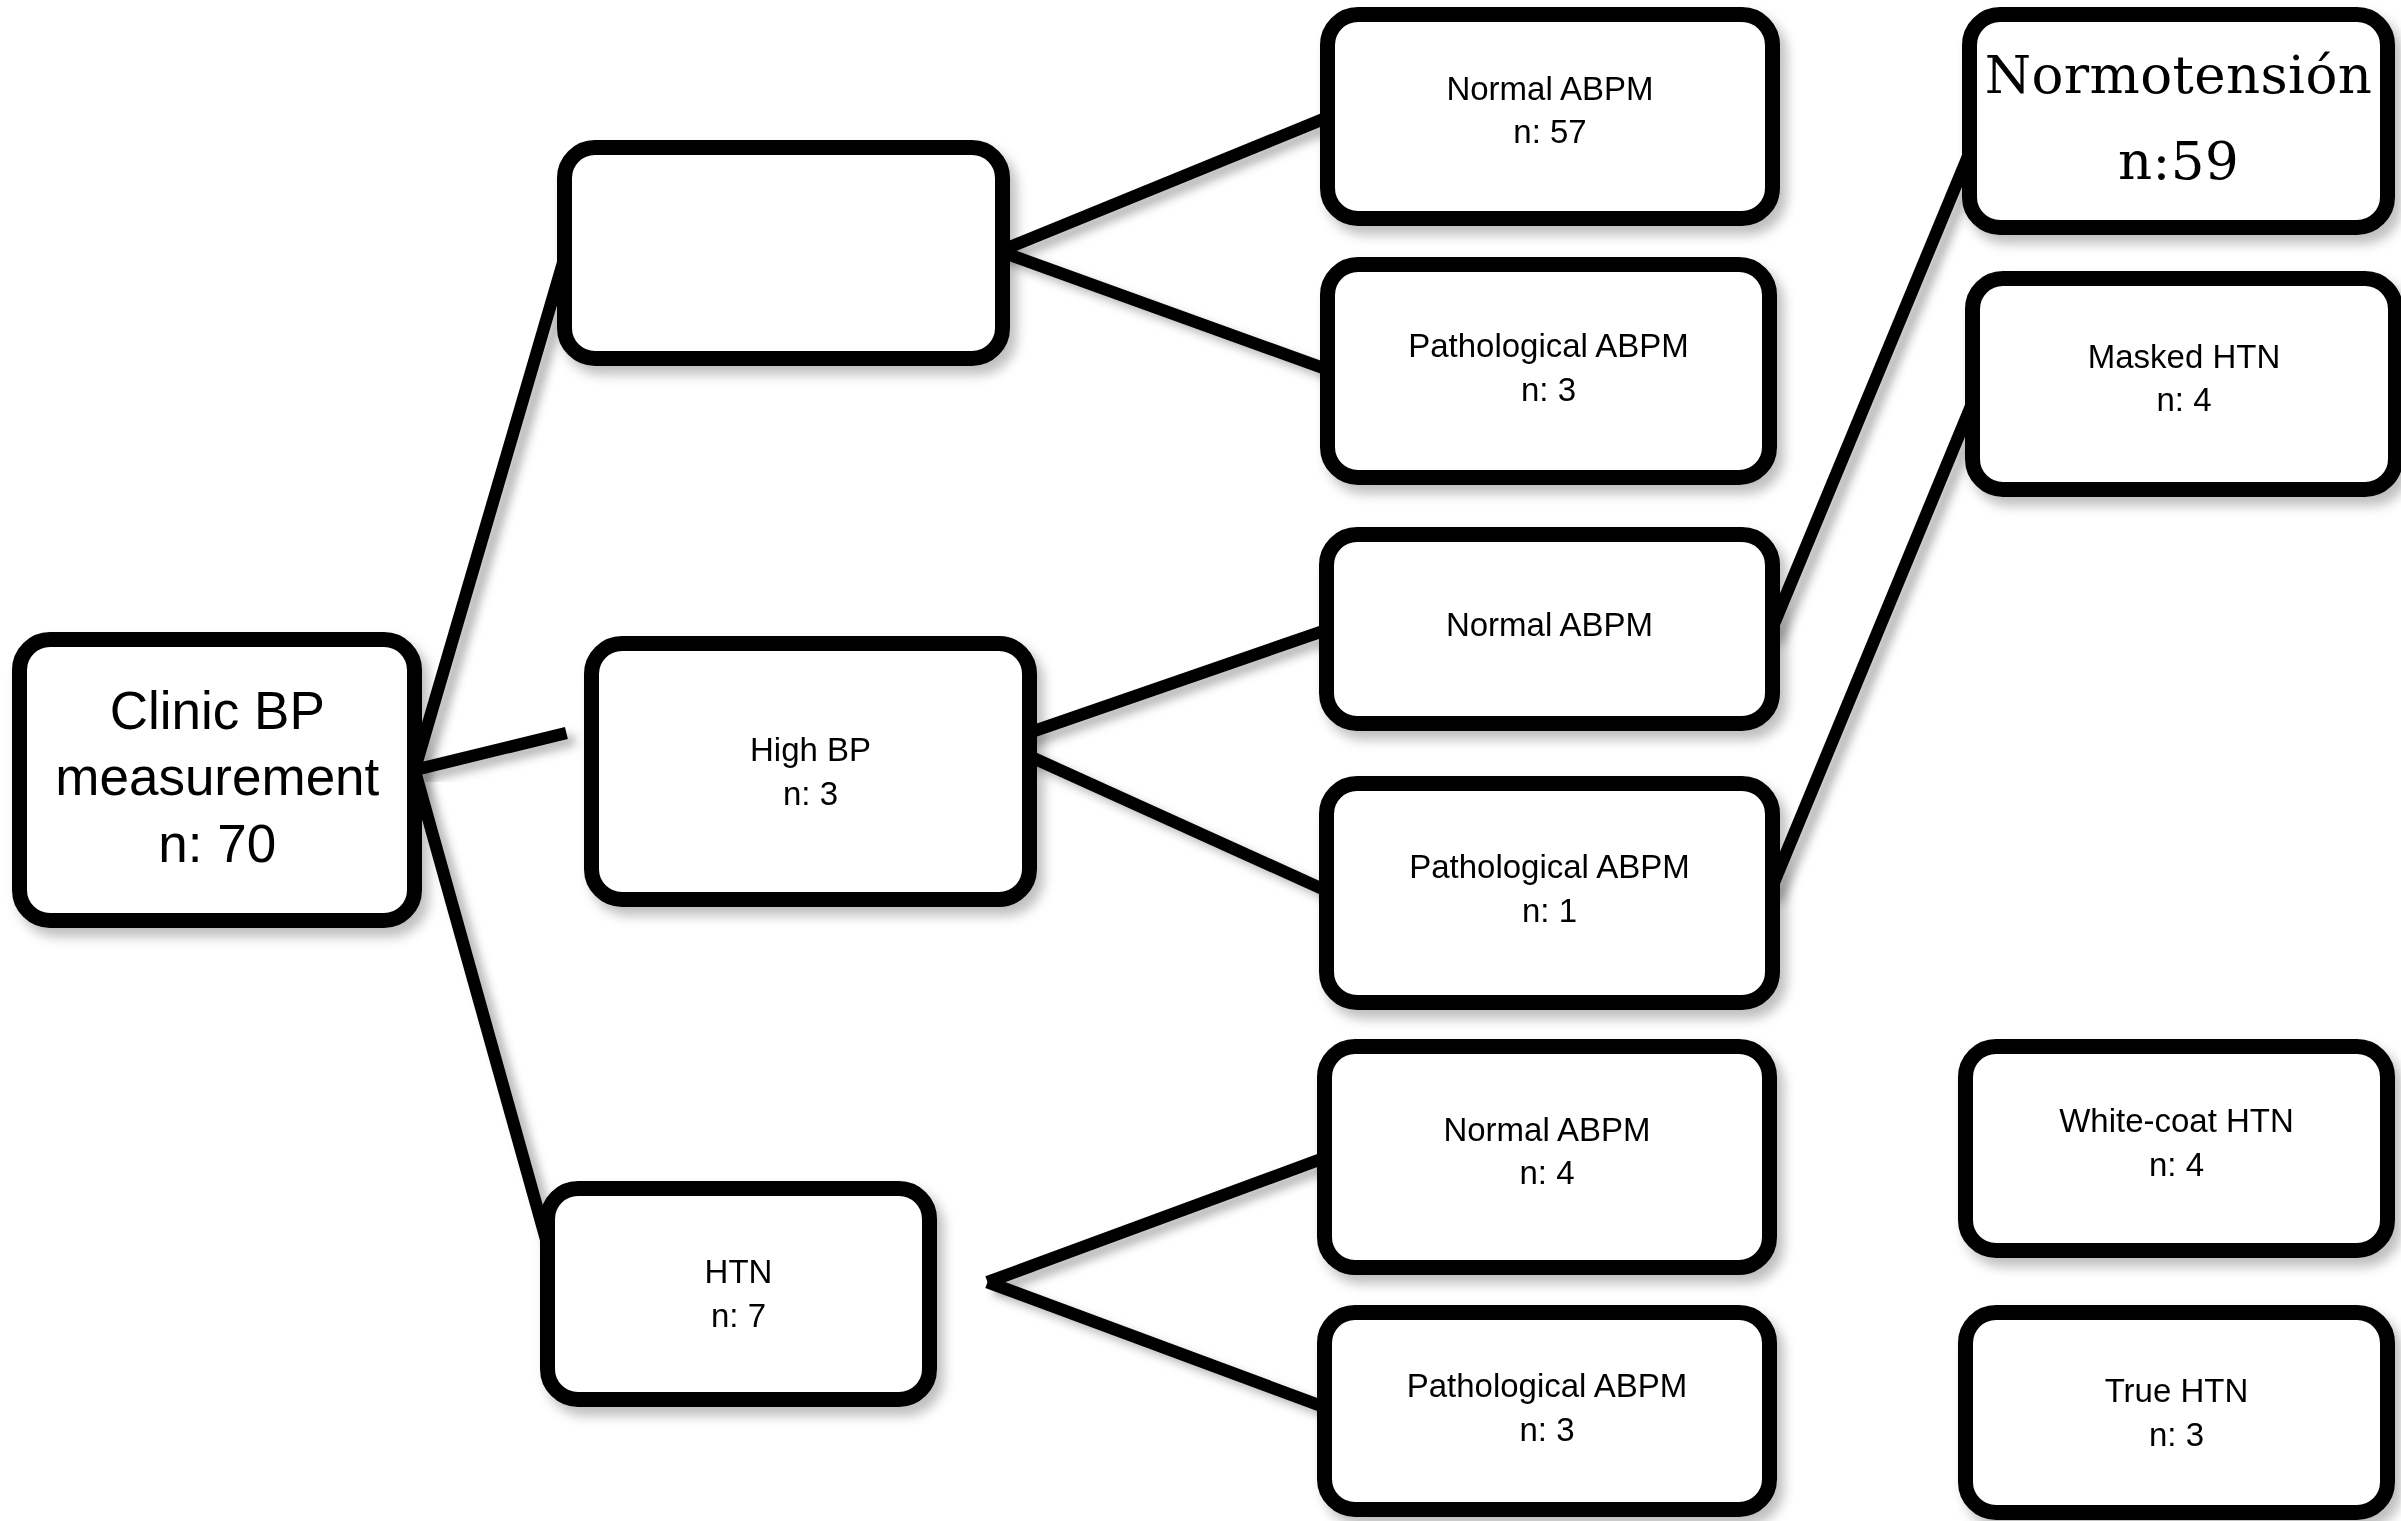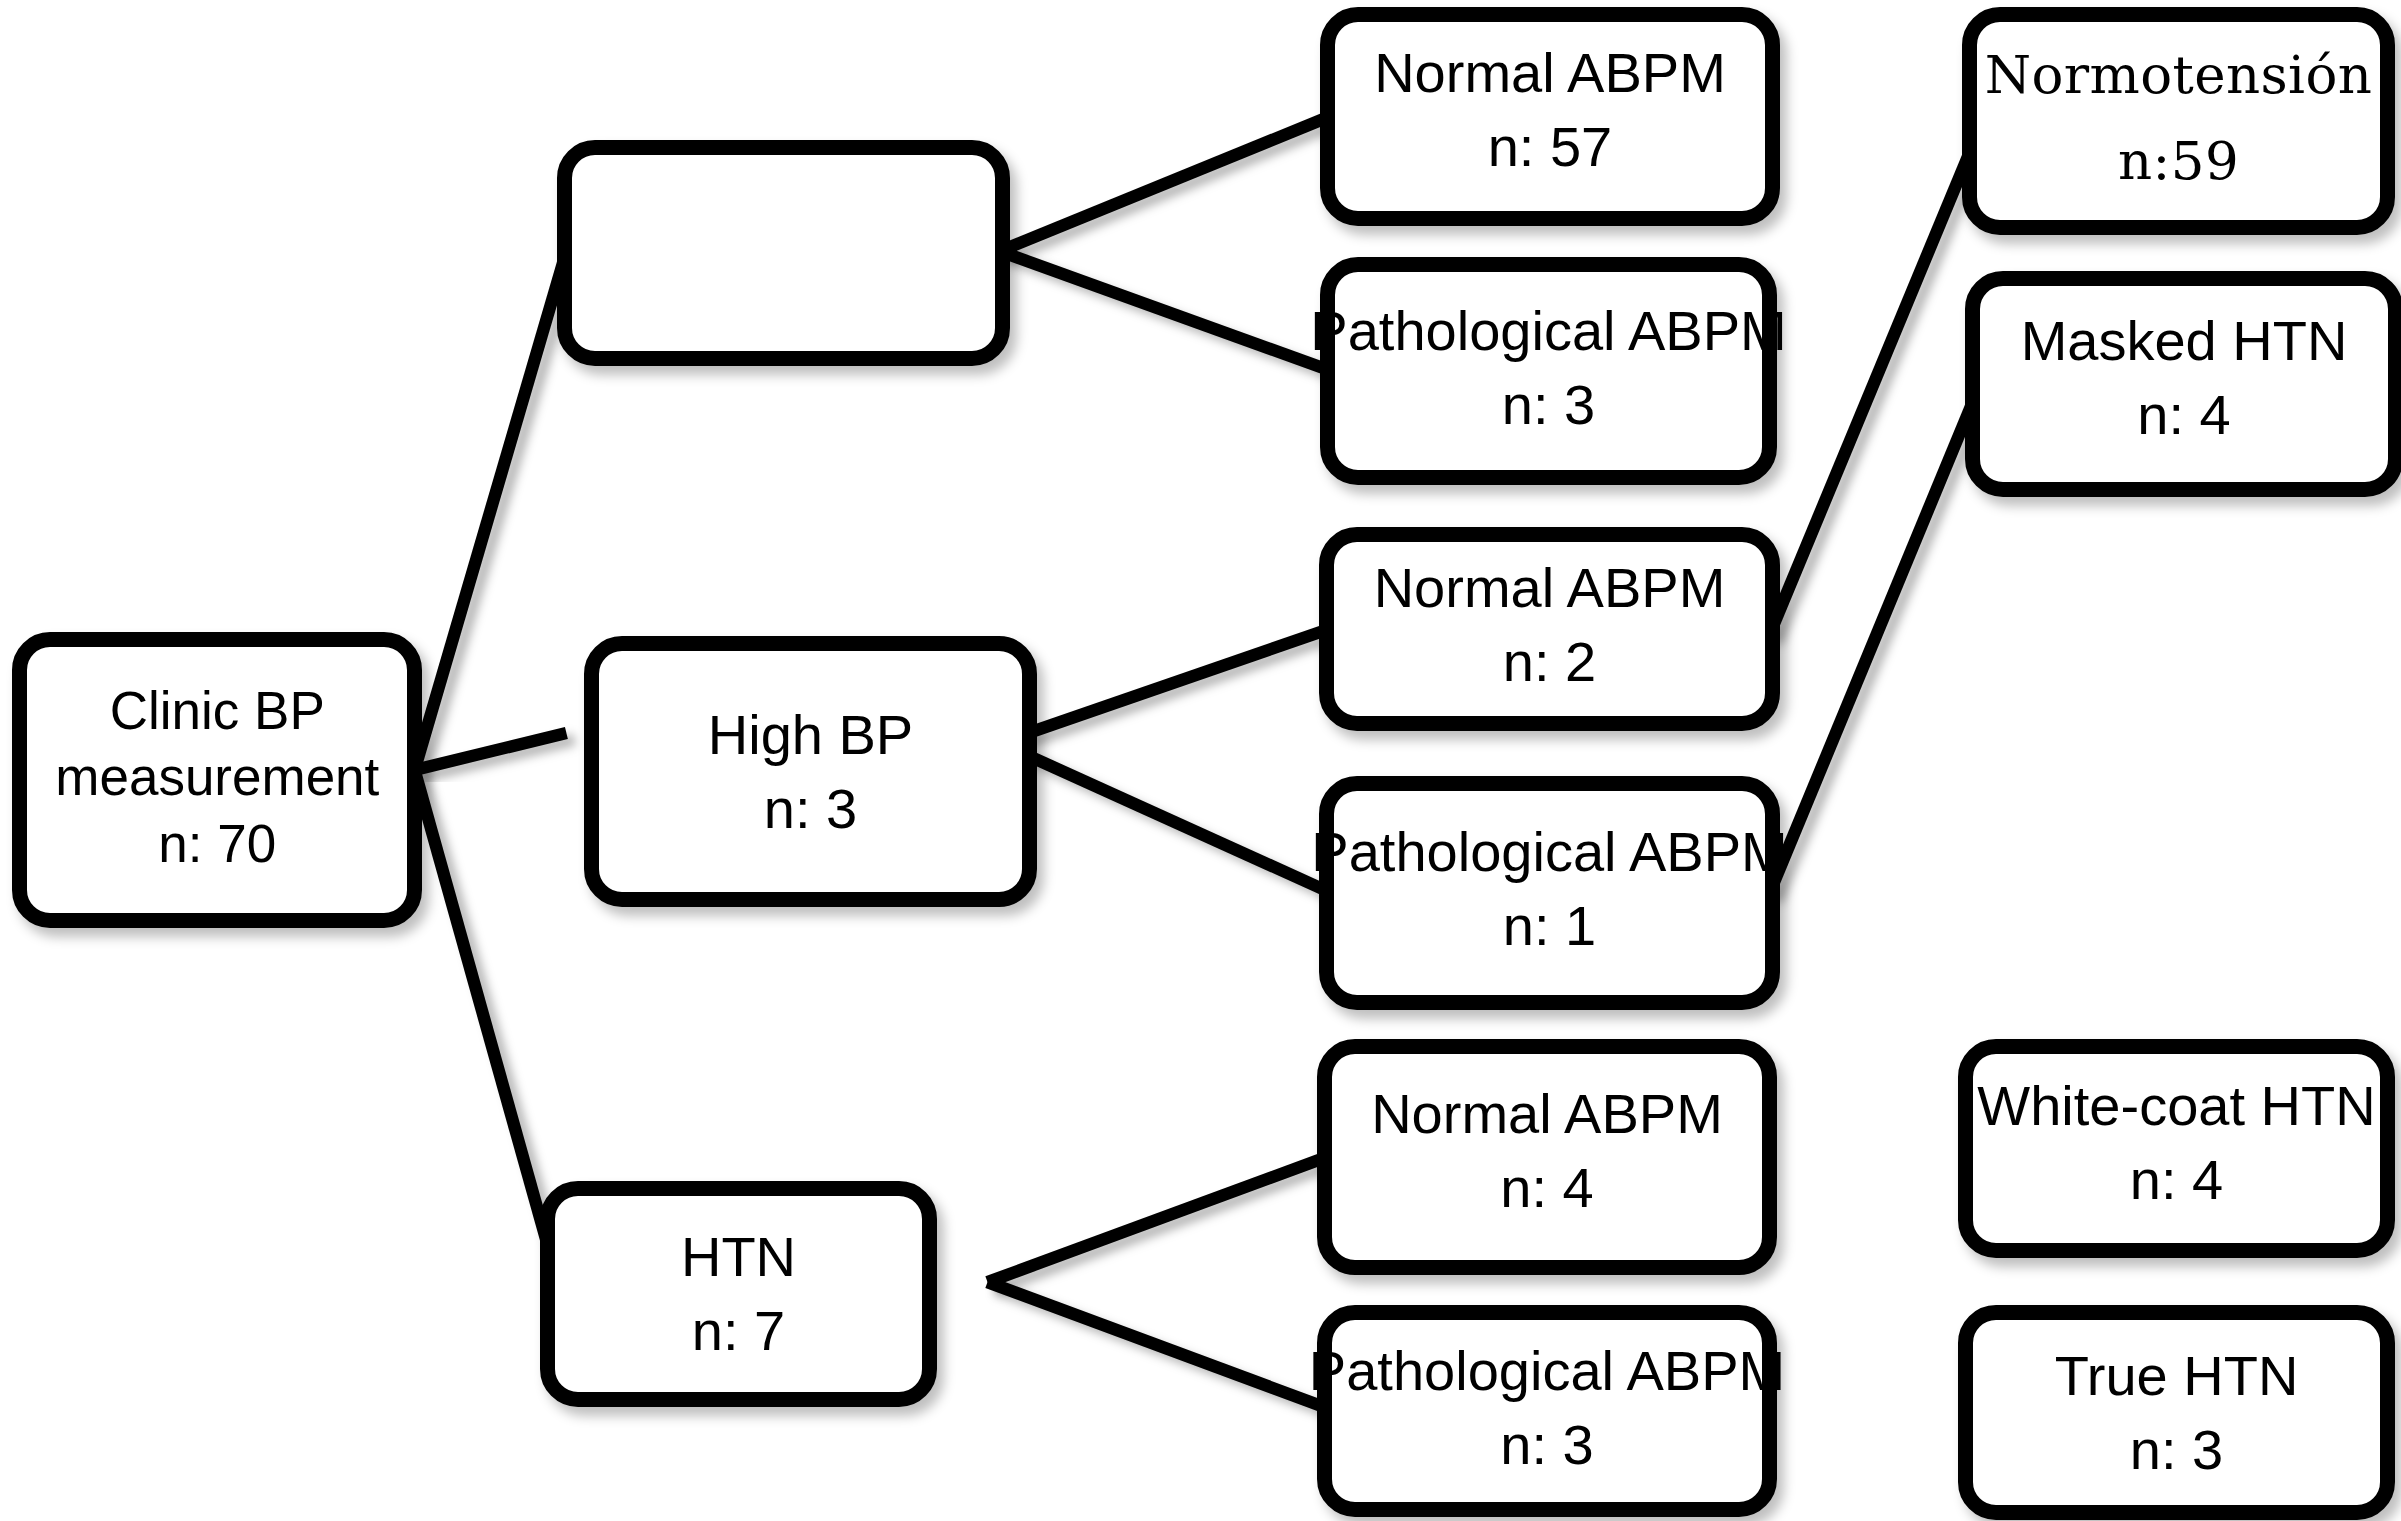--- a/index.html
+++ b/index.html
@@ -37,21 +37,21 @@
     box-shadow: 6.6px 8.2px 11.5px rgba(0,0,0,0.25);
     display: flex;
     align-items: center;
     justify-content: center;
   }
   .node .txt {
     display: flex;
     flex-direction: column;
     text-align: center;
     color: #000000;
-    font-size: 56px;
+    font-size: 33px;
     line-height: 1.32;
     white-space: nowrap;
   }
   .node.clinic .txt {
     font-size: 53px;
     line-height: 1.25;
   }
   .node.serif .txt {
     font-family: "DejaVu Serif", serif;
     font-size: 53px;
@@ -124,21 +124,20 @@
   <div class="node" style="left: 1320px; top: 257px; width: 457px; height: 228px;">
     <div class="txt" style="margin-top: -6.6px;">
       <span>Pathological ABPM</span>
       <span>n: 3</span>
     </div>
   </div>
 
   <div class="node" style="left: 1319px; top: 527px; width: 461px; height: 204px;">
     <div class="txt" style="margin-top: -8.2px;">
       <span>Normal ABPM</span>
-      <span>n: 2</span>
     </div>
   </div>
 
   <div class="node" style="left: 1319px; top: 776px; width: 461px; height: 234px;">
     <div class="txt" style="margin-top: -8.2px;">
       <span>Pathological ABPM</span>
       <span>n: 1</span>
     </div>
   </div>
 

